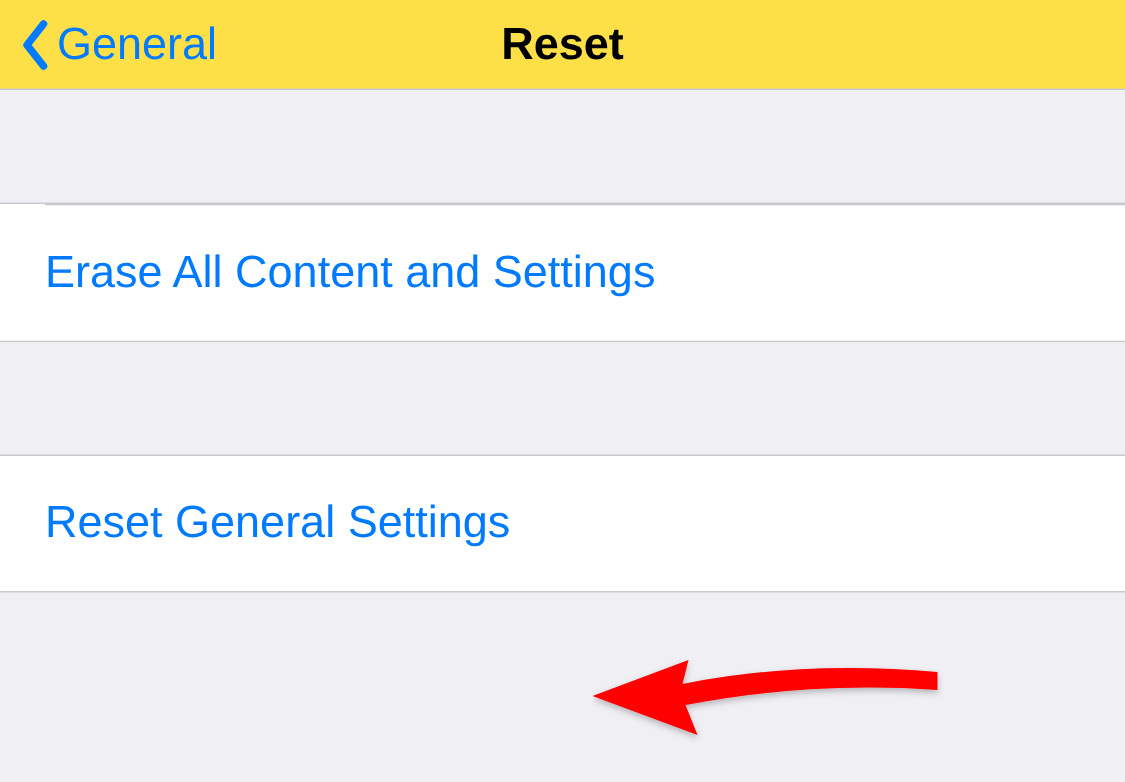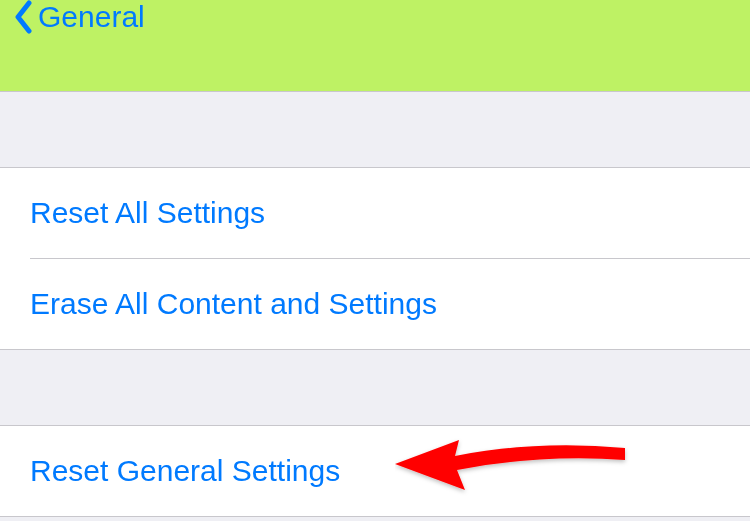--- a/index.html
+++ b/index.html
@@ -9,25 +9,25 @@
     }
     body {
       font-family: -apple-system, "Helvetica Neue", Helvetica, Arial, sans-serif;
       background: #efeff4;
       width: 750px;
       height: 521px;
       overflow: hidden;
       position: relative;
     }
     .nav-bar {
-      height: 92px;
-      background: #bef264;
+      height: 60px;
+      background: #fde047;
       border-bottom: 1px solid #c8c7cc;
       display: flex;
-      align-items: flex-start;
+      align-items: center;
       position: relative;
     }
     .back-button {
       display: flex;
       align-items: center;
       padding-left: 14px;
       cursor: pointer;
     }
     .back-chevron {
       width: 20px;
@@ -79,26 +79,26 @@
 </head>
 <body>
 
 <div class="nav-bar">
   <div class="back-button">
     <svg class="back-chevron" viewBox="0 0 20 34">
       <polyline points="15,3 4,17 15,31" fill="none" stroke="#007aff" stroke-width="5" stroke-linecap="round" stroke-linejoin="round"></polyline>
     </svg>
     <span class="back-label">General</span>
   </div>
+  <div class="nav-title">Reset</div>
 </div>
 
 <div class="spacer"></div>
 
 <div class="section">
-  <div class="cell">Reset All Settings</div>
   <div class="cell-divider"></div>
   <div class="cell">Erase All Content and Settings</div>
 </div>
 
 <div class="spacer"></div>
 
 <div class="section">
   <div class="cell">Reset General Settings</div>
 </div>
 

